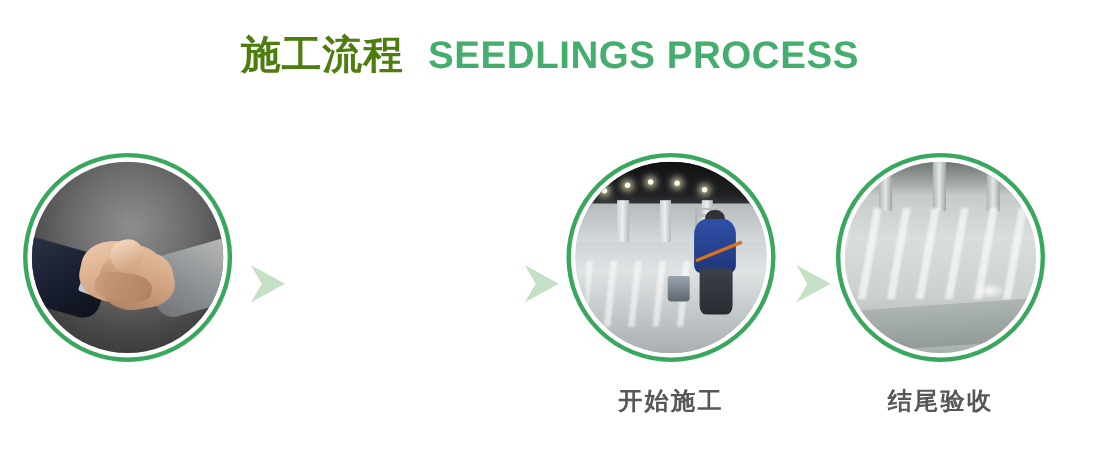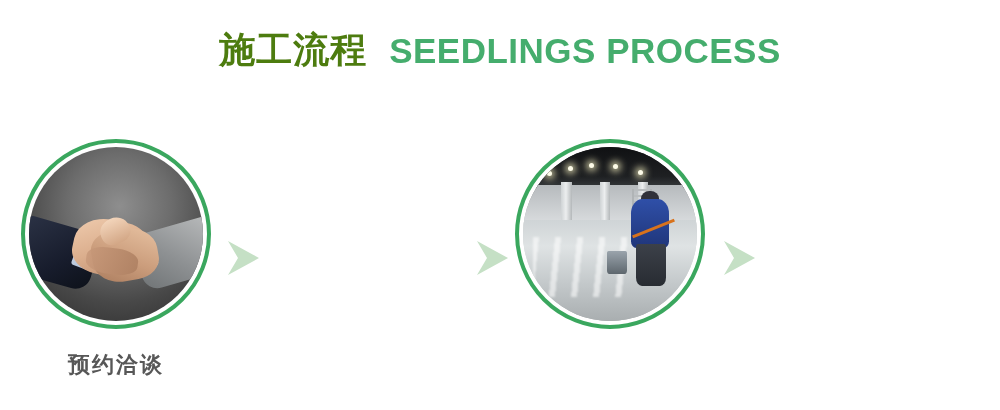--- a/index.html
+++ b/index.html
@@ -366,21 +366,20 @@
           <div class="hs-sleeve-r"></div>
           <div class="hs-cuff-l"></div>
           <div class="hs-cuff-r"></div>
           <div class="hs-hand-a"></div>
           <div class="hs-hand-b"></div>
           <div class="hs-thumb"></div>
           <div class="hs-fingers"></div>
         </div>
       </div>
     </div>
-    <div class="step-label">预约洽谈</div>
   </div>
 
 
   <div class="step step-3">
     <div class="circle">
       <div class="circle-inner">
         <div class="photo-site">
           <div class="site-ceiling"></div>
           <div class="site-lamp" style="left:14%;top:14%"></div>
           <div class="site-lamp" style="left:26%;top:11%"></div>
@@ -395,22 +394,39 @@
           <div class="site-reflect"></div>
           <div class="site-ladder"></div>
           <div class="site-worker-head"></div>
           <div class="site-worker-body"></div>
           <div class="site-worker-legs"></div>
           <div class="site-squeegee"></div>
           <div class="site-bucket"></div>
         </div>
       </div>
     </div>
-  </div>
-
+    <div class="step-label">开始施工</div>
+  </div>
+
+  <div class="step step-4">
+    <div class="circle">
+      <div class="circle-inner">
+        <div class="photo-floor">
+          <div class="floor-top-dark"></div>
+          <div class="floor-pillar" style="left:18%"></div>
+          <div class="floor-pillar" style="left:46%"></div>
+          <div class="floor-pillar" style="left:74%"></div>
+          <div class="floor-shine"></div>
+          <div class="floor-blob"></div>
+          <div class="floor-band"></div>
+        </div>
+      </div>
+    </div>
+    <div class="step-label">结尾验收</div>
+  </div>
 
   <div class="arrow arrow-1">
     <svg viewBox="0 0 34 38" xmlns="http://www.w3.org/2000/svg" aria-hidden="true">
       <path d="M2 2 L33 19 L2 36 L12 19 Z" fill="#c5e0c5"></path>
     </svg>
   </div>
   <div class="arrow arrow-2">
     <svg viewBox="0 0 34 38" xmlns="http://www.w3.org/2000/svg" aria-hidden="true">
       <path d="M2 2 L33 19 L2 36 L12 19 Z" fill="#c5e0c5"></path>
     </svg>

